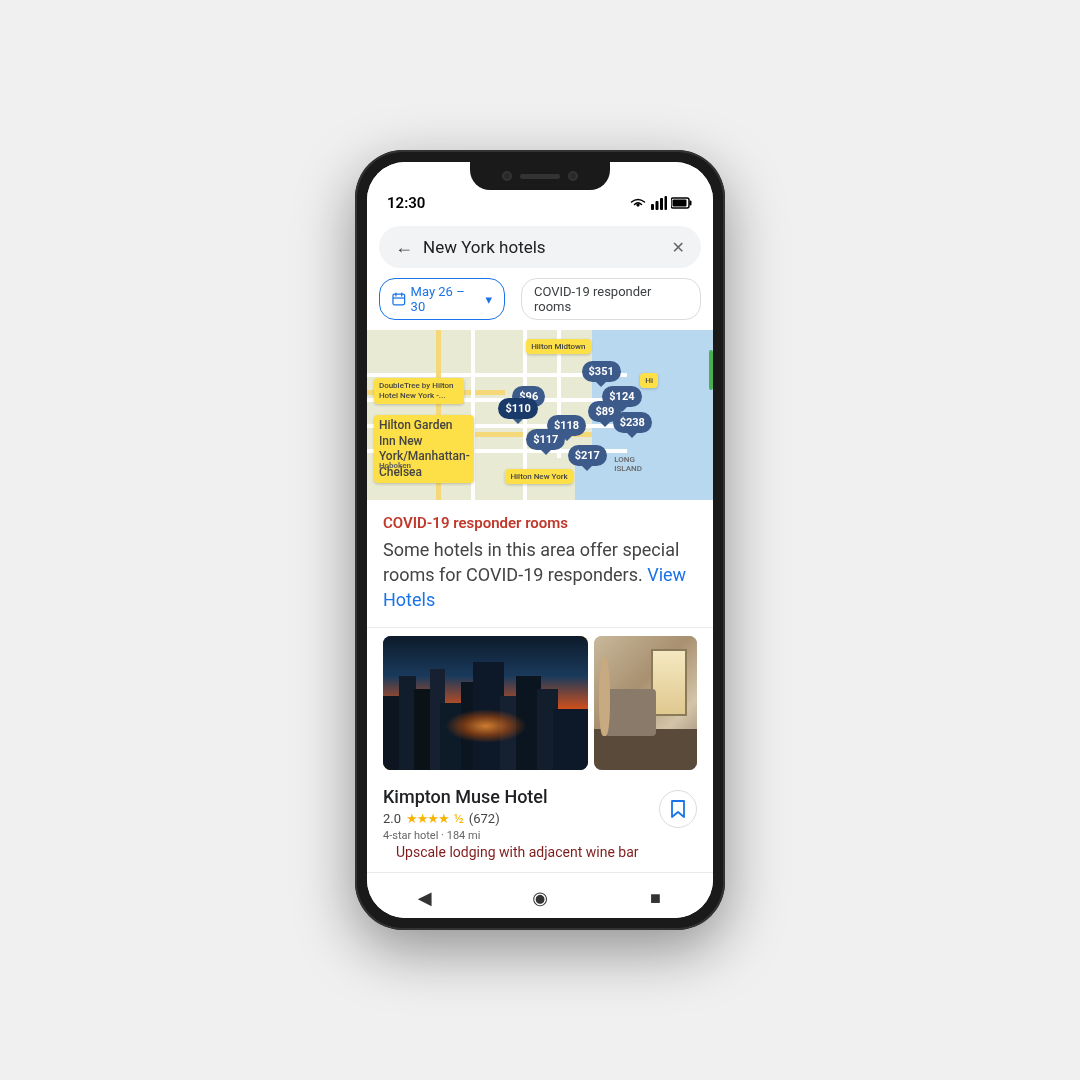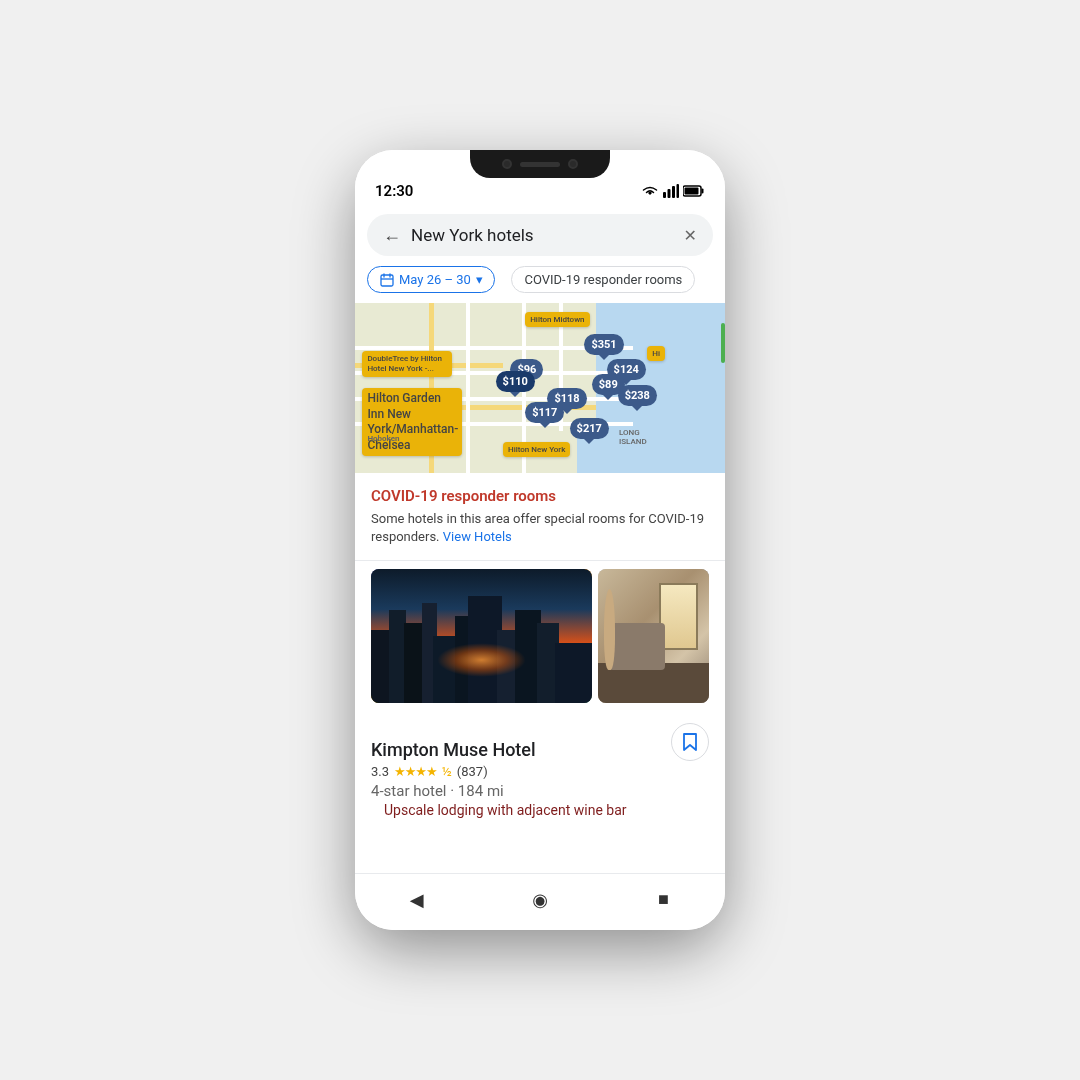--- a/index.html
+++ b/index.html
@@ -10,20 +10,21 @@
       align-items: center;
       min-height: 100vh;
       font-family: 'Roboto', Arial, sans-serif;
     }
 
     .phone-outer {
       width: 370px;
       height: 780px;
       background: #1a1a1a;
       border-radius: 48px;
+      padding: 12px;
       box-shadow: 0 20px 60px rgba(0,0,0,0.4), inset 0 0 0 2px #333;
       position: relative;
     }
 
     .phone-inner {
       width: 100%;
       height: 100%;
       background: #fff;
       border-radius: 38px;
       overflow: hidden;
@@ -198,21 +199,21 @@
       border-right: 5px solid transparent;
       border-top: 5px solid #3c5a8a;
     }
     .price-bubble.selected {
       background: #1a3a6a;
     }
 
     
     .map-label {
       position: absolute;
-      background: #eab308;
+      background: #fde047;
       border-radius: 4px;
       padding: 3px 5px;
       font-size: 9px;
       color: #444;
       font-weight: 500;
       box-shadow: 0 1px 3px rgba(0,0,0,0.2);
     }
 
     
     .scroll-indicator {
@@ -233,21 +234,21 @@
     }
 
     .covid-title {
       color: #c0392b;
       font-size: 15px;
       font-weight: 600;
       margin-bottom: 5px;
     }
 
     .covid-desc {
-      font-size: 13px;
+      font-size: 18px;
       color: #444;
       line-height: 1.4;
     }
 
     .covid-link {
       color: #1a73e8;
       text-decoration: none;
     }
 
     
@@ -334,21 +335,20 @@
       display: flex;
       align-items: flex-start;
       justify-content: space-between;
     }
 
     .hotel-name {
       font-size: 18px;
       font-weight: 500;
       color: #202124;
       margin-bottom: 4px;
-      margin-top: 20px;
     }
 
     .hotel-rating-row {
       display: flex;
       align-items: center;
       gap: 5px;
       margin-bottom: 3px;
     }
 
     .rating-num {
@@ -361,21 +361,21 @@
       font-size: 13px;
       letter-spacing: -1px;
     }
 
     .review-count {
       font-size: 13px;
       color: #444;
     }
 
     .hotel-meta {
-      font-size: 15px;
+      font-size: 11px;
       color: #666;
       margin-bottom: 2px;
     }
 
     .hotel-desc {
       font-size: 14px;
       color: #7f1d1d;
       margin-left: 13px;
     }
 
@@ -552,24 +552,24 @@
             <div style="position:absolute;bottom:25%;left:10%;width:50%;height:35%;background:#8a7a6a;border-radius:4px;"></div>
             <div style="position:absolute;top:15%;left:5%;width:10%;height:60%;background:#c8aa80;border-radius:50% 50% 40% 40%;"></div>
           </div>
         </div>
       </div>
 
       <div class="hotel-info">
         <div>
           <div class="hotel-name">Kimpton Muse Hotel</div>
           <div class="hotel-rating-row">
-            <span class="rating-num">3.3</span>
+            <span class="rating-num">2.0</span>
             <span class="stars">★★★★</span>
               <span style="color:#f4b400;font-size:13px;">½</span>
-            <span class="review-count">(837)</span>
+            <span class="review-count">(672)</span>
           </div>
           <div class="hotel-meta">4-star hotel · 184 mi</div>
           <div class="hotel-desc">Upscale lodging with adjacent wine bar</div>
         </div>
         <div class="bookmark-btn">
           <svg width="16" height="20" viewBox="0 0 16 20">
             <path d="M2 2 L14 2 L14 18 L8 13 L2 18 Z" fill="none" stroke="#1a73e8" stroke-width="1.8" stroke-linejoin="round"></path>
           </svg>
         </div>
       </div>

